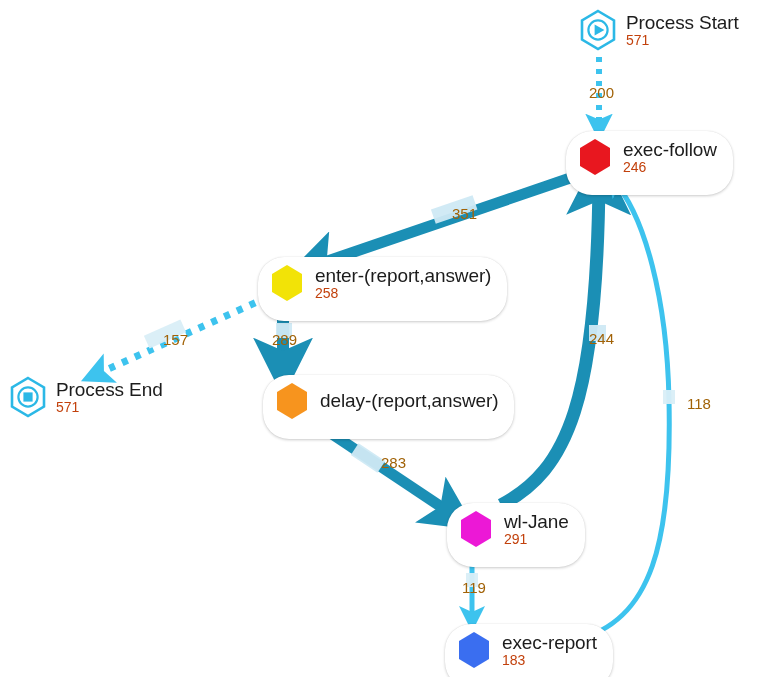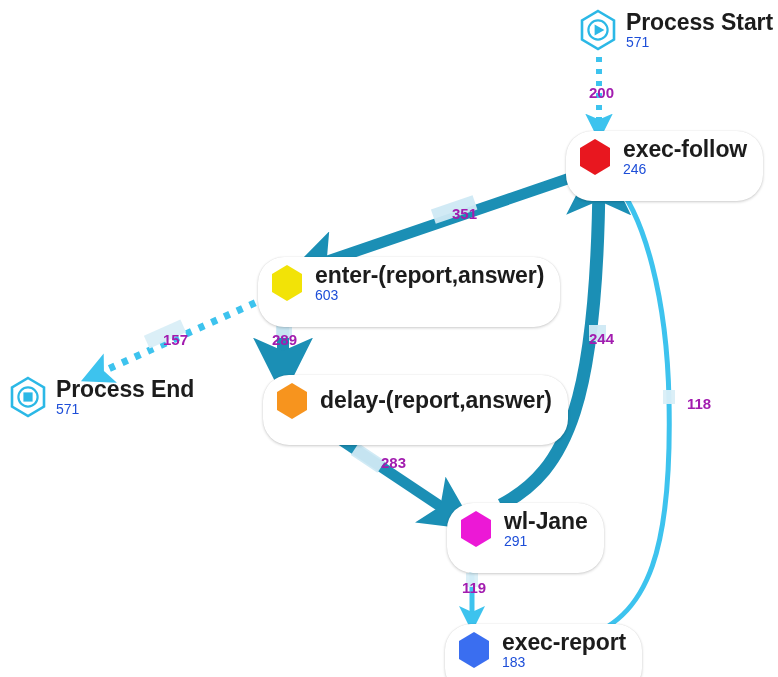--- a/index.html
+++ b/index.html
@@ -31,60 +31,58 @@
     position: absolute;
     display: flex;
     align-items: center;
     box-sizing: border-box;
     z-index: 5;
   }
   .node.pill {
     background: #ffffff;
     border-radius: 26px;
     box-shadow: 0 1px 3px rgba(0,0,0,0.20), 0 0 1px rgba(0,0,0,0.12);
-    padding: 5px 16px 23px 9px;
+    padding: 5px 16px 17px 9px;
   }
   .node.plain {
     background: transparent;
   }
   .glyph {
     flex: 0 0 auto;
     width: 40px;
     height: 42px;
     position: relative;
     margin-right: 8px;
   }
   .glyph svg { display: block; }
   .labels {
     display: flex;
     flex-direction: column;
     justify-content: center;
     line-height: 1.04;
   }
   .node-title {
-    font-size: 23px;
+    font-size: 19px;
     color: #1c1c1c;
     white-space: nowrap;
     letter-spacing: -0.1px;
-    font-weight: bold;
   }
   .node-count {
     font-size: 14px;
-    color: #1d4ed8;
+    color: #c2410c;
     margin-top: 0;
   }
 
   
   .edge-label {
     position: absolute;
     font-size: 15px;
-    color: #a21caf;
+    color: #a16207;
     white-space: nowrap;
     z-index: 6;
-    font-weight: bold;
   }
 </style>
 </head>
 <body>
 
 <div id="canvas">
 
   <svg id="edge-layer" viewBox="0 0 778 677">
     <defs>
       <marker id="ah-strong" markerWidth="5" markerHeight="5" refX="2.7" refY="2.5" orient="auto" markerUnits="strokeWidth">
@@ -158,21 +156,21 @@
   </div>
 
   <div class="node pill" style="left:258px; top:257px;">
     <div class="glyph">
       <svg width="40" height="42" viewBox="0 0 40 42">
         <polygon points="20,3 35,12 35,30 20,39 5,30 5,12" fill="#f2e307"></polygon>
       </svg>
     </div>
     <div class="labels">
       <div class="node-title">enter-(report,answer)</div>
-      <div class="node-count">603</div>
+      <div class="node-count">258</div>
     </div>
   </div>
 
   <div class="node plain" style="left:8px; top:376px;">
     <div class="glyph">
       <svg width="40" height="42" viewBox="0 0 40 42">
         <polygon points="20,2 36,11.5 36,30.5 20,40 4,30.5 4,11.5" fill="#ffffff" stroke="#2bb8e6" stroke-width="2.6"></polygon>
         <circle cx="20" cy="21" r="9.6" fill="none" stroke="#2bb8e6" stroke-width="2.2"></circle>
         <rect x="15.4" y="16.4" width="9.2" height="9.2" fill="#2bb8e6"></rect>
       </svg>

